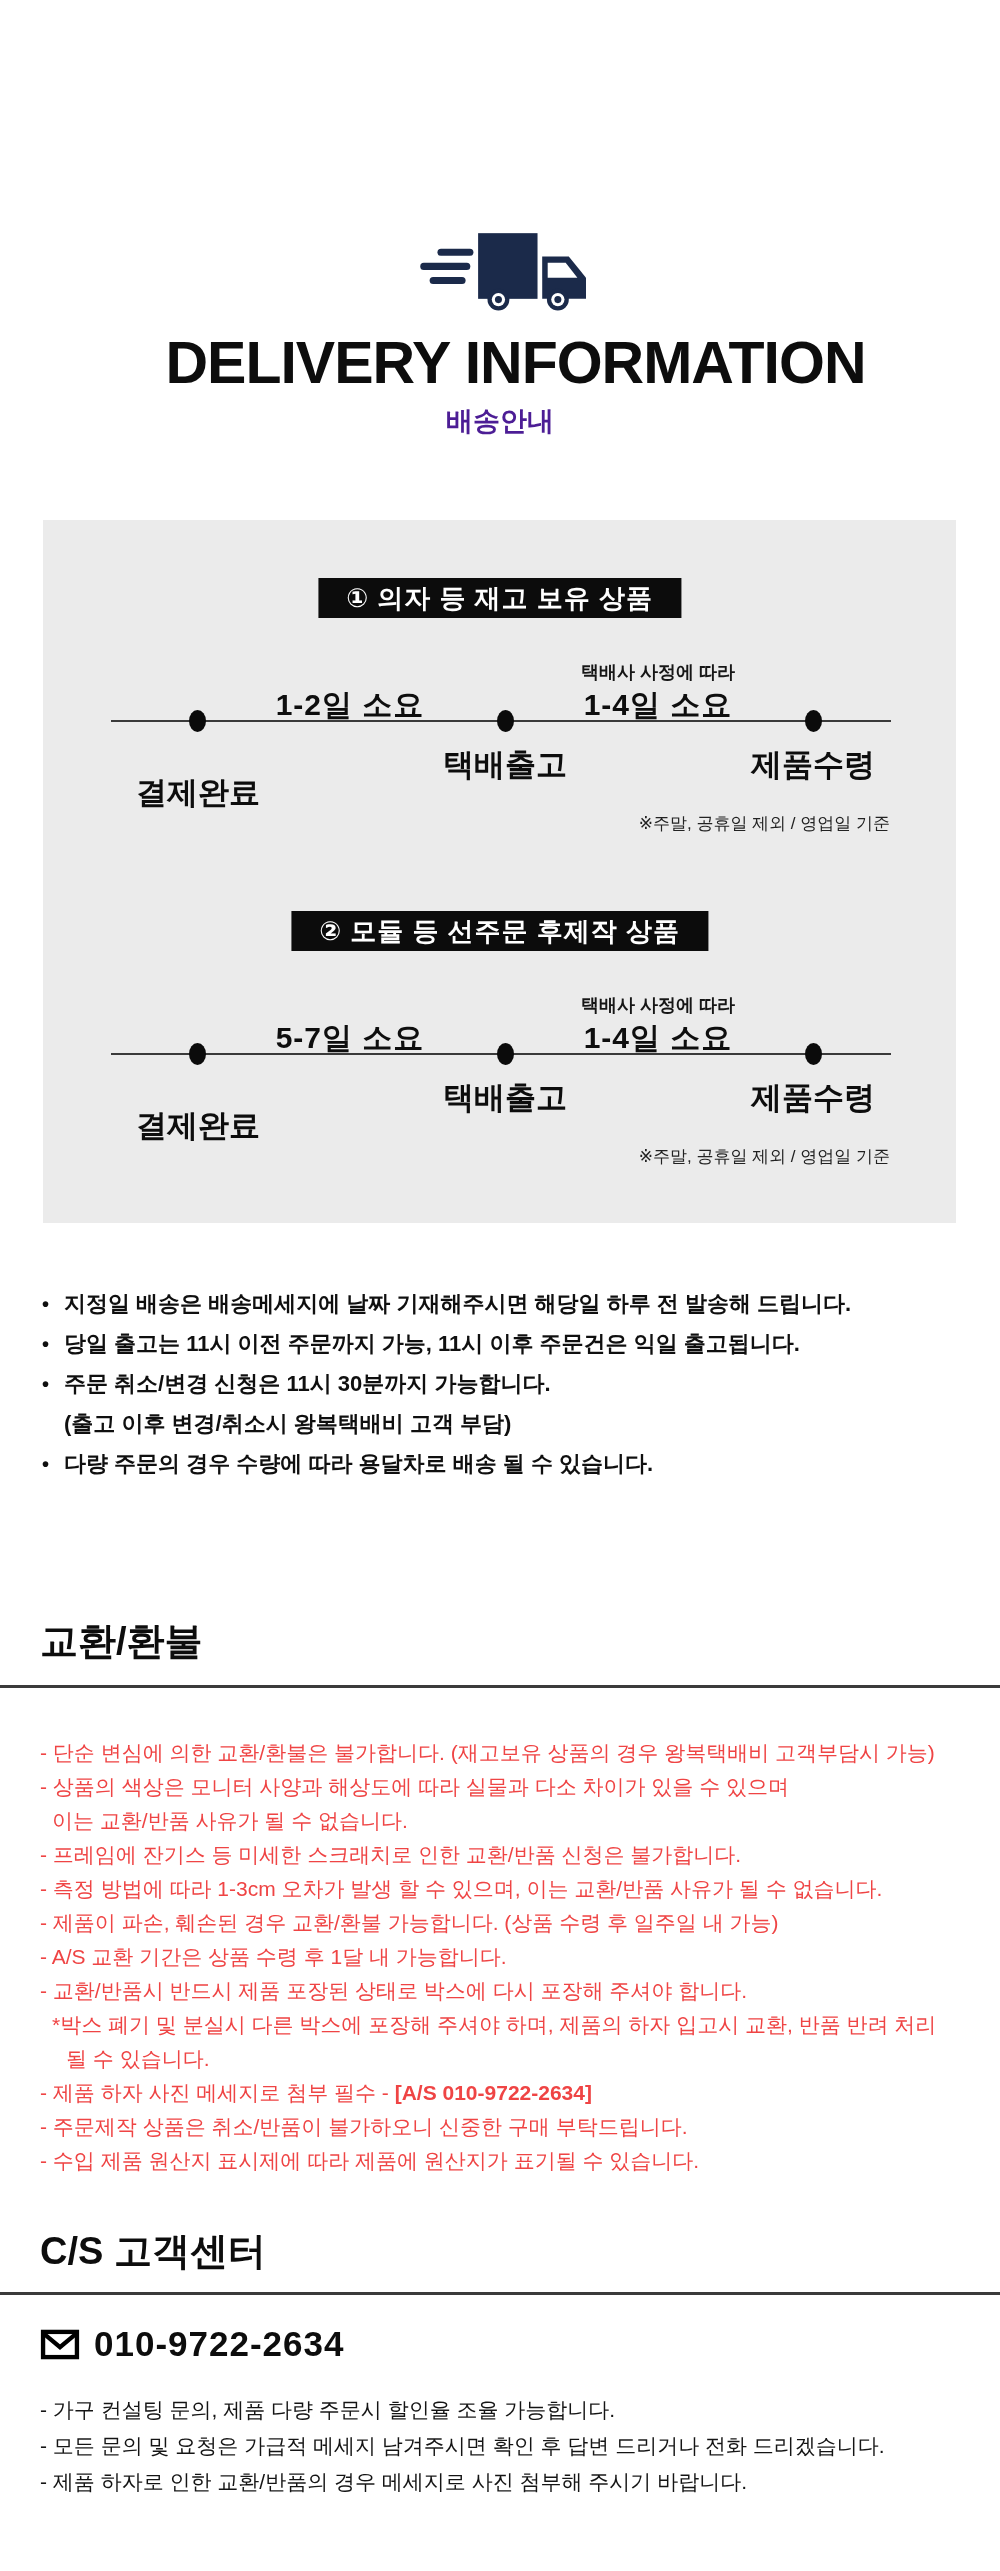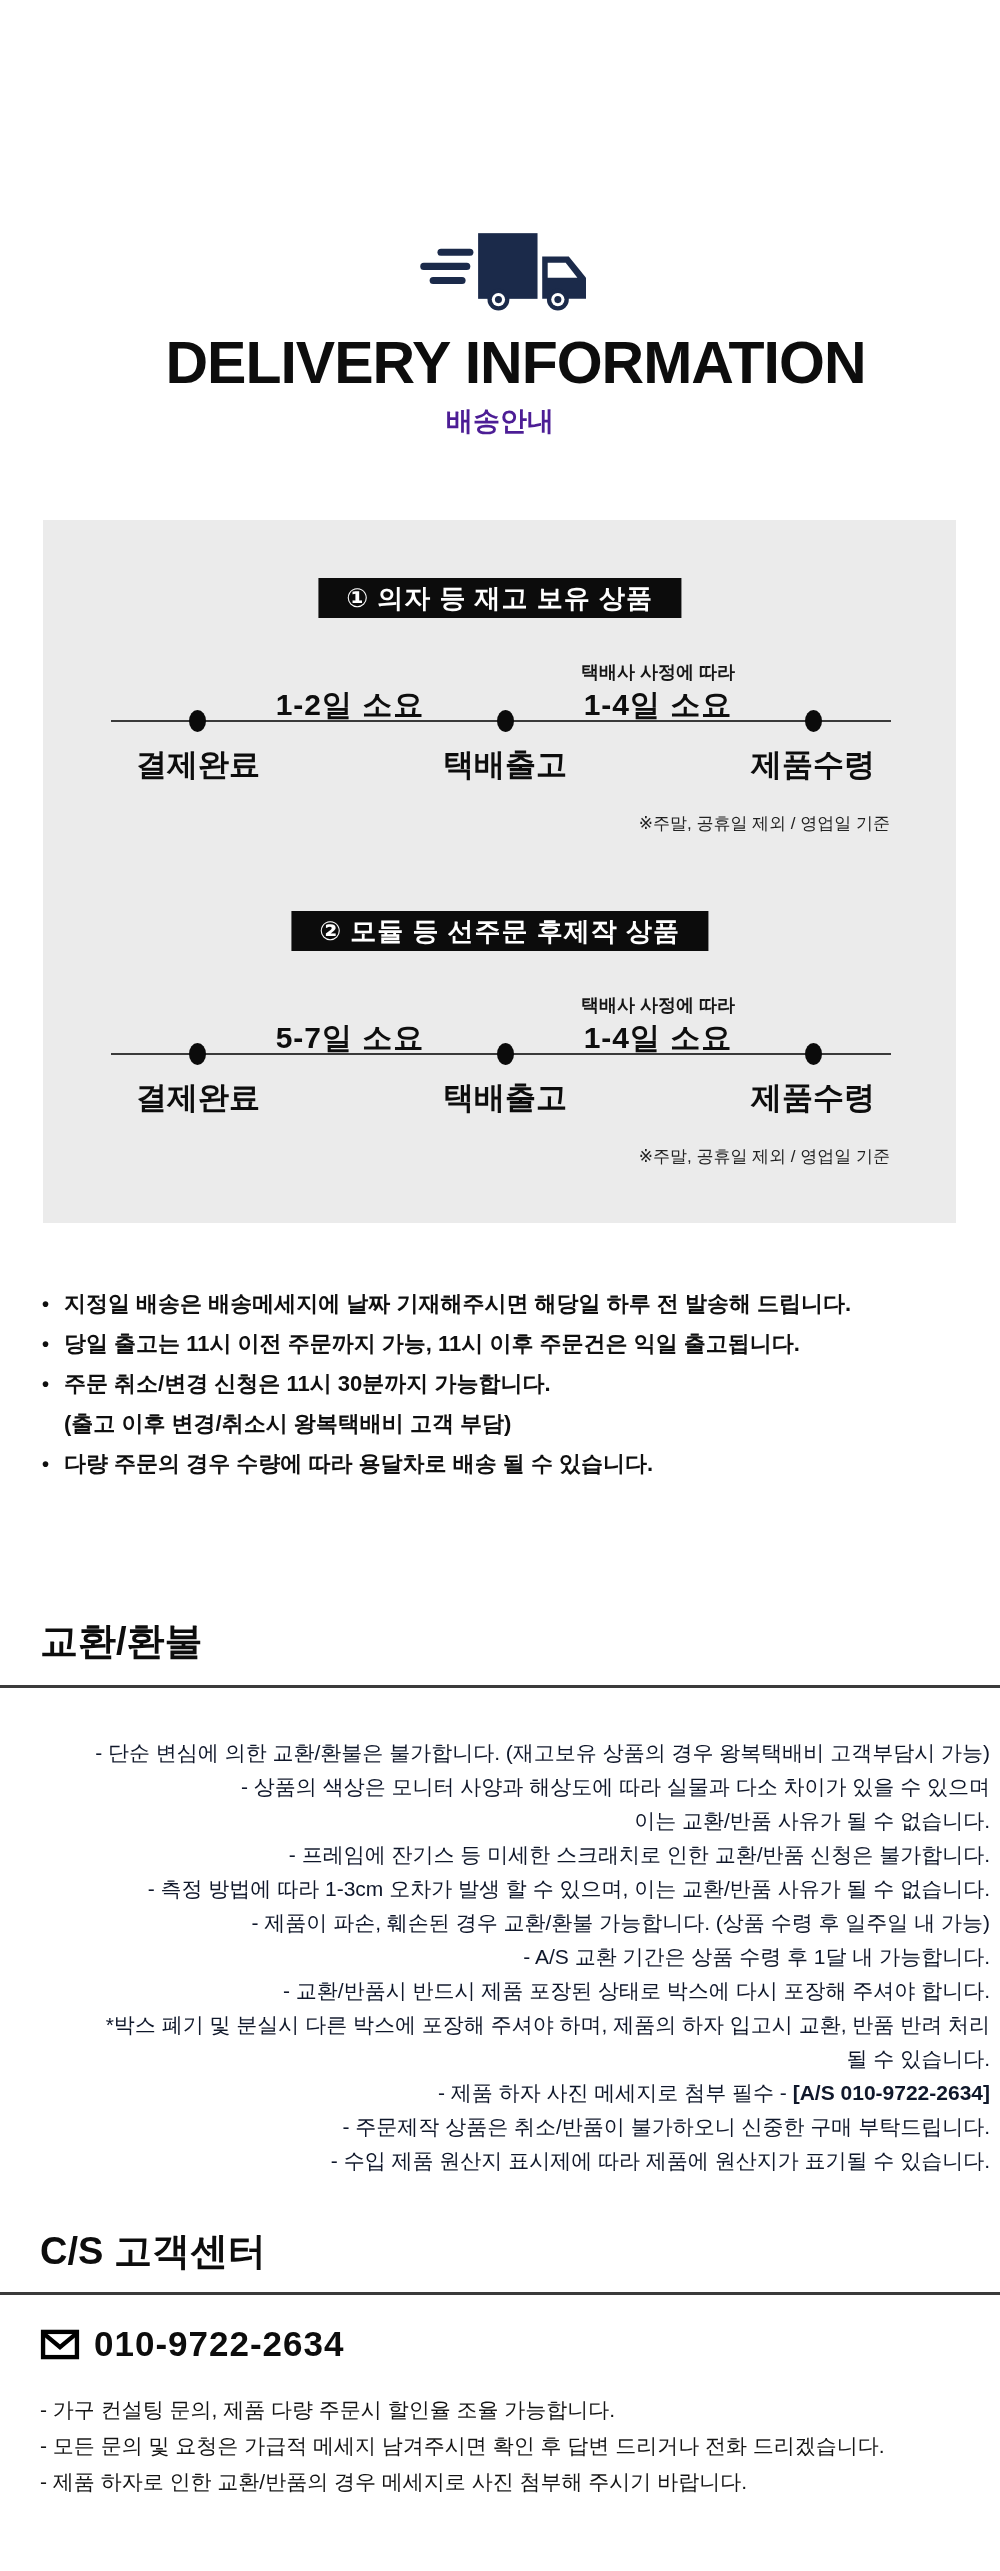--- a/index.html
+++ b/index.html
@@ -20,35 +20,35 @@
   .badge{position:absolute;top:58px;left:50%;transform:translateX(-50%);background:#0c0c0c;color:#fff;
          font-size:26px;font-weight:700;line-height:40px;height:40px;padding:0 28px;white-space:nowrap;letter-spacing:1px;}
   .tl-note{position:absolute;top:140px;left:465px;width:300px;text-align:center;font-size:18px;font-weight:600;color:#161616;}
   .tl-dur{position:absolute;top:165px;width:300px;text-align:center;font-size:30px;font-weight:700;letter-spacing:1px;color:#0e0e0e;white-space:nowrap;}
   .d1{left:157px;}
   .d2{left:465px;}
   .tl-line{position:absolute;top:200px;left:68px;width:780px;height:2px;background:#3a3a3a;}
   .tl-dot{position:absolute;top:190px;width:17px;height:22px;border-radius:50%;background:#0b0b0b;}
   .dot1{left:146px;}.dot2{left:454px;}.dot3{left:762px;}
   .tl-step{position:absolute;top:224px;width:220px;text-align:center;font-size:31px;font-weight:700;color:#0d0d0d;white-space:nowrap;}
-  .st1{left:45px;}.st2{left:352px;}.st3{left:660px;}
+  .st1{left:45px;margin-top:28px;}.st2{left:352px;}.st3{left:660px;}
   .tl-foot{position:absolute;top:292px;right:66px;font-size:17px;font-weight:500;color:#222;white-space:nowrap;}
 
   
   .notes{position:absolute;top:1284px;left:40px;width:935px;}
   .nline{position:relative;padding-left:24px;font-size:22px;font-weight:600;line-height:40px;white-space:nowrap;color:#0f0f0f;}
   .nline .bul{position:absolute;left:2px;top:0;font-size:20px;}
 
   
   .sec-title{position:absolute;left:40px;font-size:38px;font-weight:800;color:#0d0d0d;white-space:nowrap;}
   .x-title{top:1616px;}
   .rule{position:absolute;left:0;width:1000px;height:3px;background:#3b3b3b;}
   .hr1{top:1685px;}
   .xlist{position:absolute;top:1736px;left:40px;width:950px;}
-  .xline{font-size:21px;font-weight:400;line-height:34px;white-space:nowrap;color:#0f172a;text-align:right;}
+  .xline{font-size:21px;font-weight:400;line-height:34px;white-space:nowrap;color:#ef4444;}
   .ind1{padding-left:12px;}
   .ind2{padding-left:26px;}
   .xline b{font-weight:700;}
 
   
   .cs-title{top:2226px;}
   .hr2{top:2292px;}
   .phone-row{position:absolute;top:2324px;left:40px;display:flex;align-items:center;gap:14px;}
   .env{width:40px;height:33px;display:block;}
   .phone{font-size:35px;font-weight:800;letter-spacing:1px;color:#0d0d0d;white-space:nowrap;}

